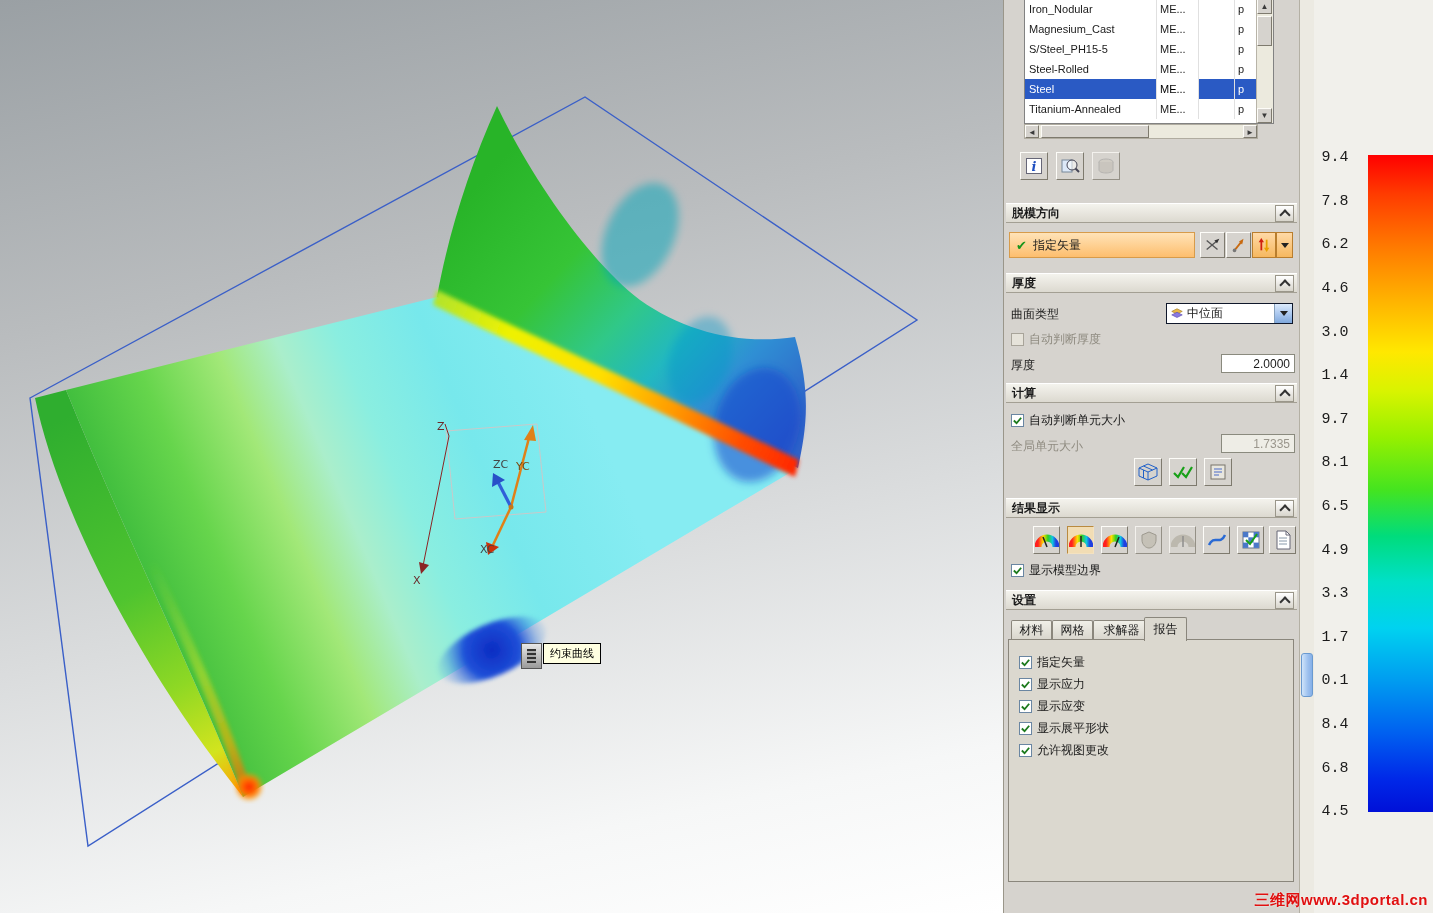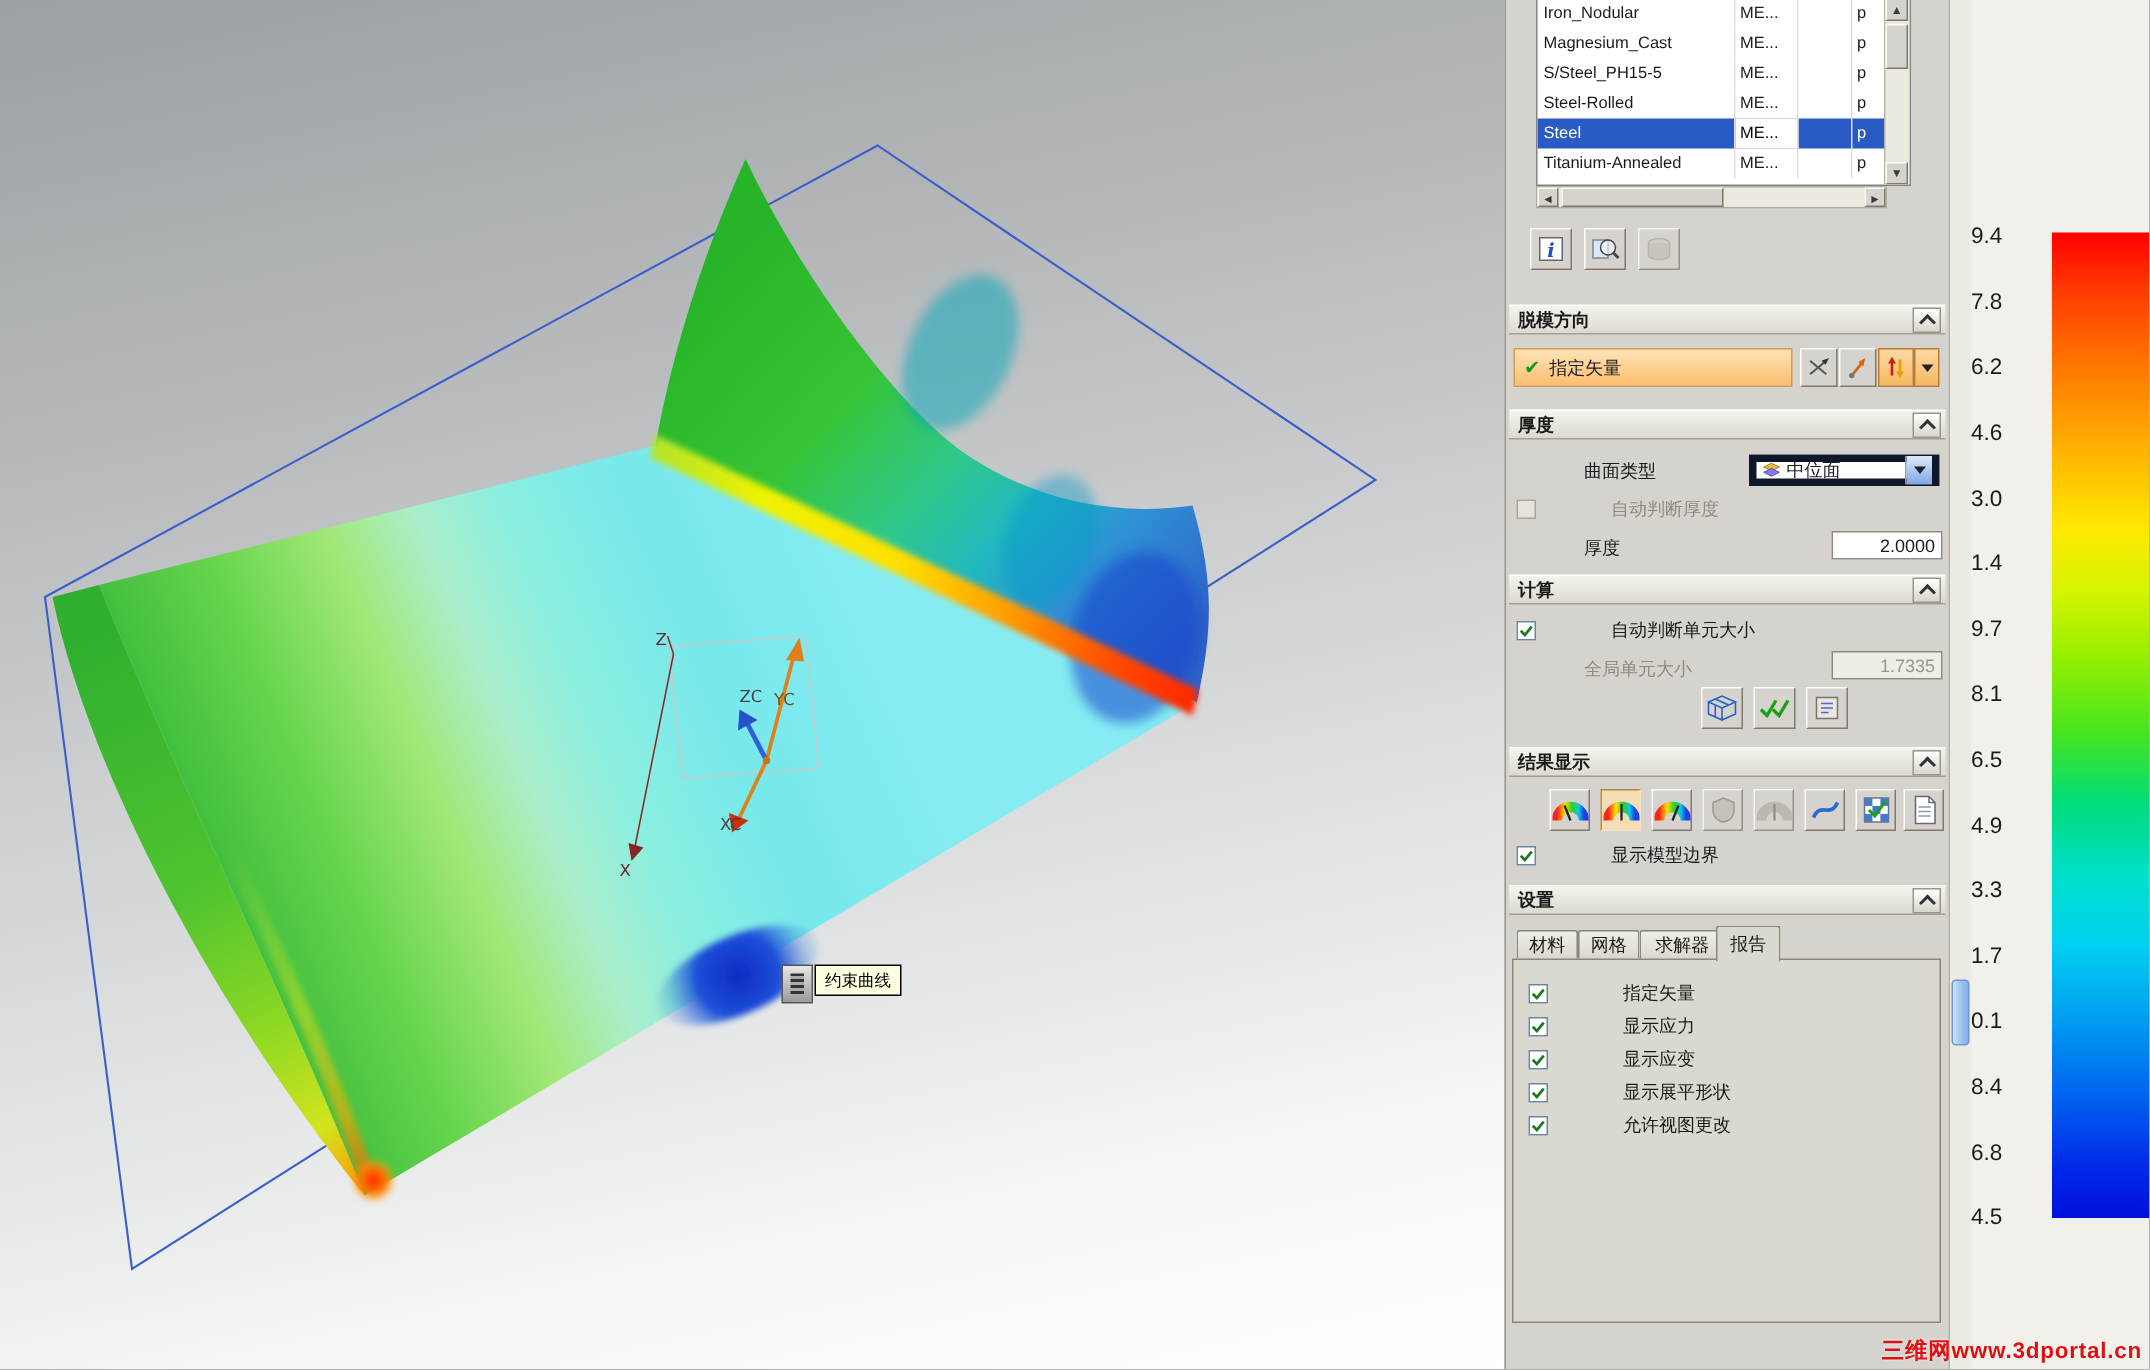--- a/index.html
+++ b/index.html
@@ -53,51 +53,51 @@
   .vec-field{position:absolute;left:5px;top:232px;width:186px;height:26px;
              background:linear-gradient(#ffe3b8,#fdbe6e);border:1px solid #d79b4a;box-sizing:border-box;
              display:flex;align-items:center;gap:6px;padding-left:6px;}
   .vec-check{color:#17941b;font-size:13px;font-weight:bold;}
   .mini-btn{position:absolute;top:232px;width:25px;height:26px;background:#d6d3ce;border:1px solid;
             border-color:#fdfcf8 #7e7a6e #7e7a6e #fdfcf8;display:flex;align-items:center;justify-content:center;box-sizing:border-box;}
   .mini-btn.orange{background:linear-gradient(#ffd9a6,#f6b860);border-color:#b97e2e;}
   .dd-tri{width:0;height:0;border-left:4px solid transparent;border-right:4px solid transparent;border-top:5px solid #222;}
   
   .combo{position:absolute;left:162px;top:303px;width:127px;height:21px;background:#fff;
-         border:5px solid #0f172a;box-sizing:border-box;display:flex;align-items:center;justify-content:center;}
+         border:1px solid #0f172a;box-sizing:border-box;display:flex;align-items:center;justify-content:center;}
   .combo .c-icon{margin:0 3px;}
   .combo .c-arrow{margin-left:auto;width:17px;height:19px;
          background:linear-gradient(#dceafc 0%,#a8c6ee 55%,#7fa8dc 100%);border-left:1px solid #86a0bc;
          display:flex;align-items:center;justify-content:center;}
   
   .cb{display:inline-block;width:13px;height:13px;background:#fff;border:1px solid #6a86a2;box-sizing:border-box;vertical-align:middle;}
   .cb svg{display:block;}
   .cb.disabled{background:#e6e3da;border-color:#a8a49a;}
   .cb-row{position:absolute;display:flex;align-items:center;gap:5px;}
-  .lbl{font-size:12px;margin-left:45px;}
+  .lbl{font-size:12px;}
   .lbl.gray{color:#8f8b80;}
   .field{position:absolute;height:19px;background:#fff;border:1px solid #8a8a7e;box-sizing:border-box;
          font-size:12px;text-align:right;padding:2px 4px 0 0;}
   .field.disabled{background:#eeede6;color:#9a968c;}
   
   .tab{position:absolute;height:20px;top:620px;background:linear-gradient(#f0efe8,#d8d5cc);
        border:1px solid #8a867c;border-bottom:none;box-sizing:border-box;text-align:center;
        font-size:12px;line-height:19px;border-radius:2px 2px 0 0;}
   .tab.active{top:617px;height:24px;background:#dbd8cf;z-index:3;line-height:22px;}
   .tab-content{position:absolute;left:4px;top:639px;width:286px;height:243px;background:#dbd8cf;
                border:1px solid #8a867c;box-sizing:border-box;z-index:1;}
   .tab-content .cb-row{left:10px;}
   
   .scrollstrip{position:absolute;left:1299px;top:0;width:15px;height:913px;background:#eceae2;border-left:1px solid #b4b0a4;box-sizing:border-box;}
   .scrollstrip .thumb{position:absolute;left:1px;top:653px;width:12px;height:44px;border-radius:3px;
       background:linear-gradient(90deg,#cfe4fa,#9cc0ee 60%,#86b0e8);border:1px solid #6a9ad0;box-sizing:border-box;}
   
   .legend{position:absolute;left:1314px;top:0;width:119px;height:913px;background:#f1f0eb;}
-  .legend-label{position:absolute;left:0;width:42px;text-align:left;
-      font-family:Liberation Sans, sans-serif;font-size:15px;color:#1a1a1a;line-height:16px;}
+  .legend-label{position:absolute;left:0;width:42px;text-align:center;
+      font-family:Liberation Mono, monospace;font-size:15px;color:#1a1a1a;line-height:16px;}
   .legend-bar{position:absolute;left:54px;top:155px;width:65px;height:657px;
       background:linear-gradient(to bottom,#ff0000 0%,#ff3c00 6%,#ff7a00 14%,#ffb200 22%,#ffe800 30%,
       #d8f400 36%,#96f000 43%,#44e420 51%,#00dc7c 58%,#00e0c8 65%,#00d2f0 72%,#009cf0 80%,
       #0060f0 88%,#0028e8 95%,#0010d8 100%);}
   .watermark{position:absolute;right:5px;bottom:3px;color:#e01010;font-weight:bold;font-size:15px;
       letter-spacing:.5px;text-shadow:0 0 2px rgba(255,255,255,.85);z-index:9;}
   .icon-svg{display:block;}
 </style>
 </head>
 <body>

